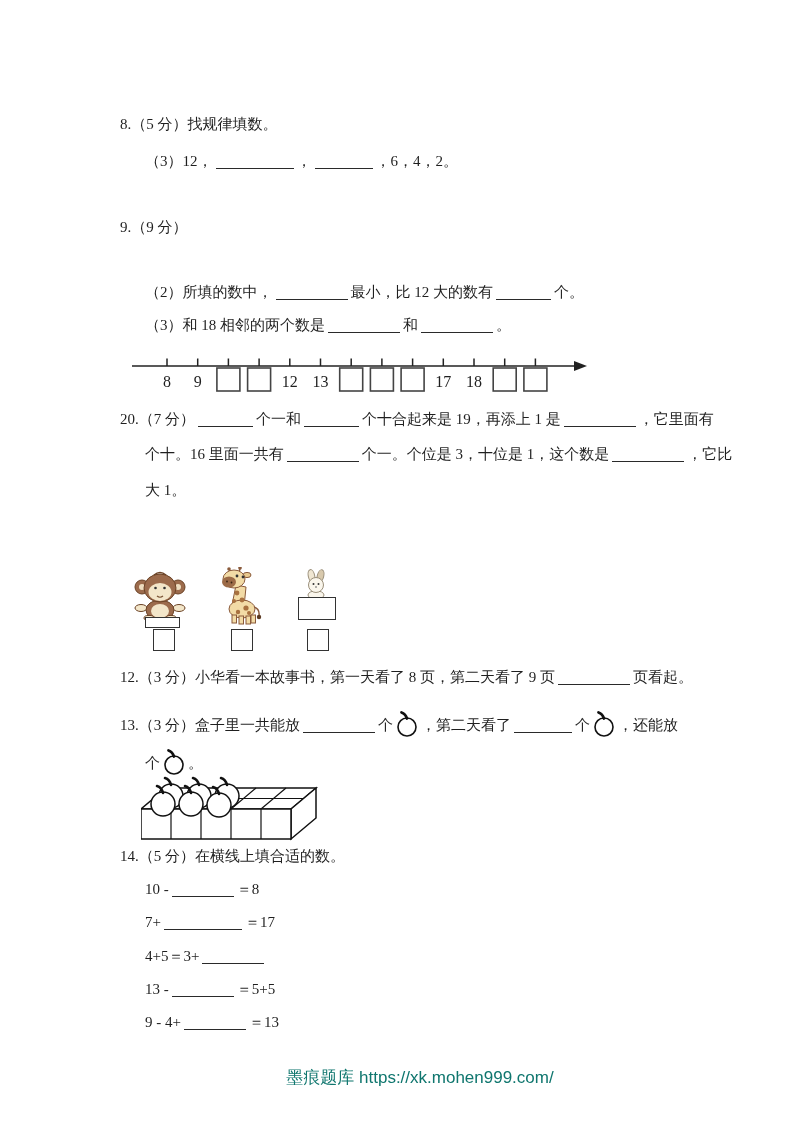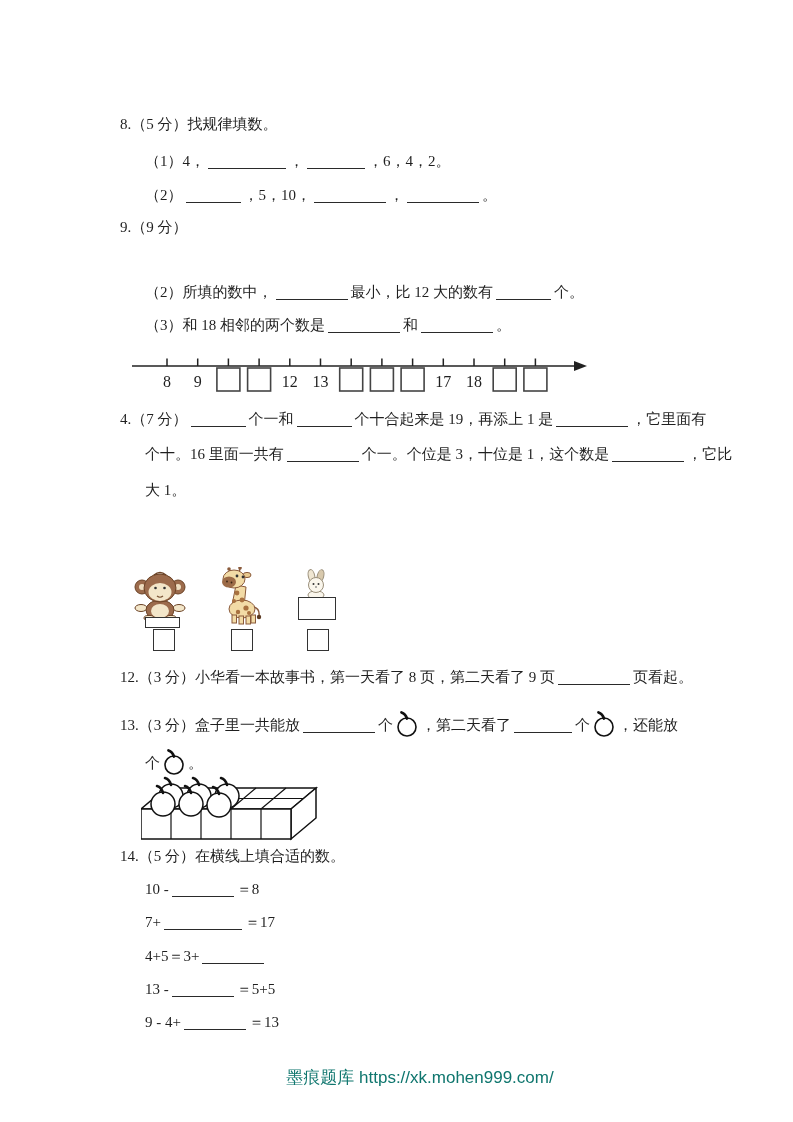--- a/index.html
+++ b/index.html
@@ -15,22 +15,21 @@
   .apple-inline{vertical-align:-7px;margin:0 2px;}
   .footer{position:absolute;top:1066px;left:0;width:100%;text-align:center;
           font-family:"Liberation Sans","DejaVu Sans",sans-serif;font-size:17px;color:#0f766e;}
 </style>
 </head>
 <body>
 
 <div class="page">
 
   <div class="line" style="top:113px;left:120px">8.（5 分）找规律填数。</div>
-  <div class="line" style="top:150px;left:145px"><span>（1）4，</span><span class="blank w78"></span><span>，</span><span class="blank w58"></span><span>，6，4，2。</span></div>
-  <div class="line" style="top:184px;left:145px"><span>（2）</span><span class="blank w55"></span><span>，5，10，</span><span class="blank w72"></span><span>，</span><span class="blank w72"></span><span>。</span></div>
+  <div class="line" style="top:150px;left:145px"><span>（3）12，</span><span class="blank w78"></span><span>，</span><span class="blank w58"></span><span>，6，4，2。</span></div>
 
   <div class="line" style="top:216px;left:120px">9.（9 分）</div>
   <div class="line" style="top:281px;left:145px"><span>（2）所填的数中，</span><span class="blank w72"></span><span>最小，比 12 大的数有</span><span class="blank w55"></span><span>个。</span></div>
   <div class="line" style="top:314px;left:145px"><span>（3）和 18 相邻的两个数是</span><span class="blank w72"></span><span>和</span><span class="blank w72"></span><span>。</span></div>
 
   <svg id="numberline" class="abs" style="top:354px;left:128px" width="462" height="44" viewBox="0 0 462 44">
       <line x1="4" y1="12" x2="448" y2="12" stroke="#222" stroke-width="1.5"></line>
       <polygon points="446,7 459,12 446,17" fill="#222"></polygon>
       <line x1="39" y1="4.5" x2="39" y2="12" stroke="#222" stroke-width="1.5"></line>
       <text x="39" y="33" text-anchor="middle" font-size="16" fill="#1f1f1f" font-family="Liberation Serif, DejaVu Serif, serif">8</text>
@@ -53,21 +52,21 @@
       <line x1="315.3" y1="4.5" x2="315.3" y2="12" stroke="#222" stroke-width="1.5"></line>
       <text x="315.3" y="33" text-anchor="middle" font-size="16" fill="#1f1f1f" font-family="Liberation Serif, DejaVu Serif, serif">17</text>
       <line x1="346" y1="4.5" x2="346" y2="12" stroke="#222" stroke-width="1.5"></line>
       <text x="346" y="33" text-anchor="middle" font-size="16" fill="#1f1f1f" font-family="Liberation Serif, DejaVu Serif, serif">18</text>
       <line x1="376.7" y1="4.5" x2="376.7" y2="12" stroke="#222" stroke-width="1.5"></line>
       <rect x="365.2" y="14" width="23" height="23" fill="#fff" stroke="#444" stroke-width="1.6"></rect>
       <line x1="407.4" y1="4.5" x2="407.4" y2="12" stroke="#222" stroke-width="1.5"></line>
       <rect x="395.9" y="14" width="23" height="23" fill="#fff" stroke="#444" stroke-width="1.6"></rect>
     </svg>
 
-  <div class="line" style="top:408px;left:120px"><span>4.（7 分）</span><span class="blank w55"></span><span>个一和</span><span class="blank w55"></span><span>个十合起来是 19，再添上 1 是</span><span class="blank w72"></span><span>，它里面有</span></div>
+  <div class="line" style="top:408px;left:120px"><span>20.（7 分）</span><span class="blank w55"></span><span>个一和</span><span class="blank w55"></span><span>个十合起来是 19，再添上 1 是</span><span class="blank w72"></span><span>，它里面有</span></div>
   <div class="line" style="top:443px;left:145px"><span>个十。16 里面一共有</span><span class="blank w72"></span><span>个一。个位是 3，十位是 1，这个数是</span><span class="blank w72"></span><span>，它比</span></div>
   <div class="line" style="top:479px;left:145px">大 1。</div>
 
 
   <div class="abs" style="top:557px;left:120px;width:230px;height:96px">
 
     <svg class="abs" style="left:12px;top:13px" width="56" height="50" viewBox="0 0 56 50">
       <ellipse cx="10" cy="17" rx="7" ry="7" fill="#9c6b4c" stroke="#6b4326"></ellipse>
       <ellipse cx="46" cy="17" rx="7" ry="7" fill="#9c6b4c" stroke="#6b4326"></ellipse>
       <circle cx="10" cy="17" r="3" fill="#eeddbf"></circle>

